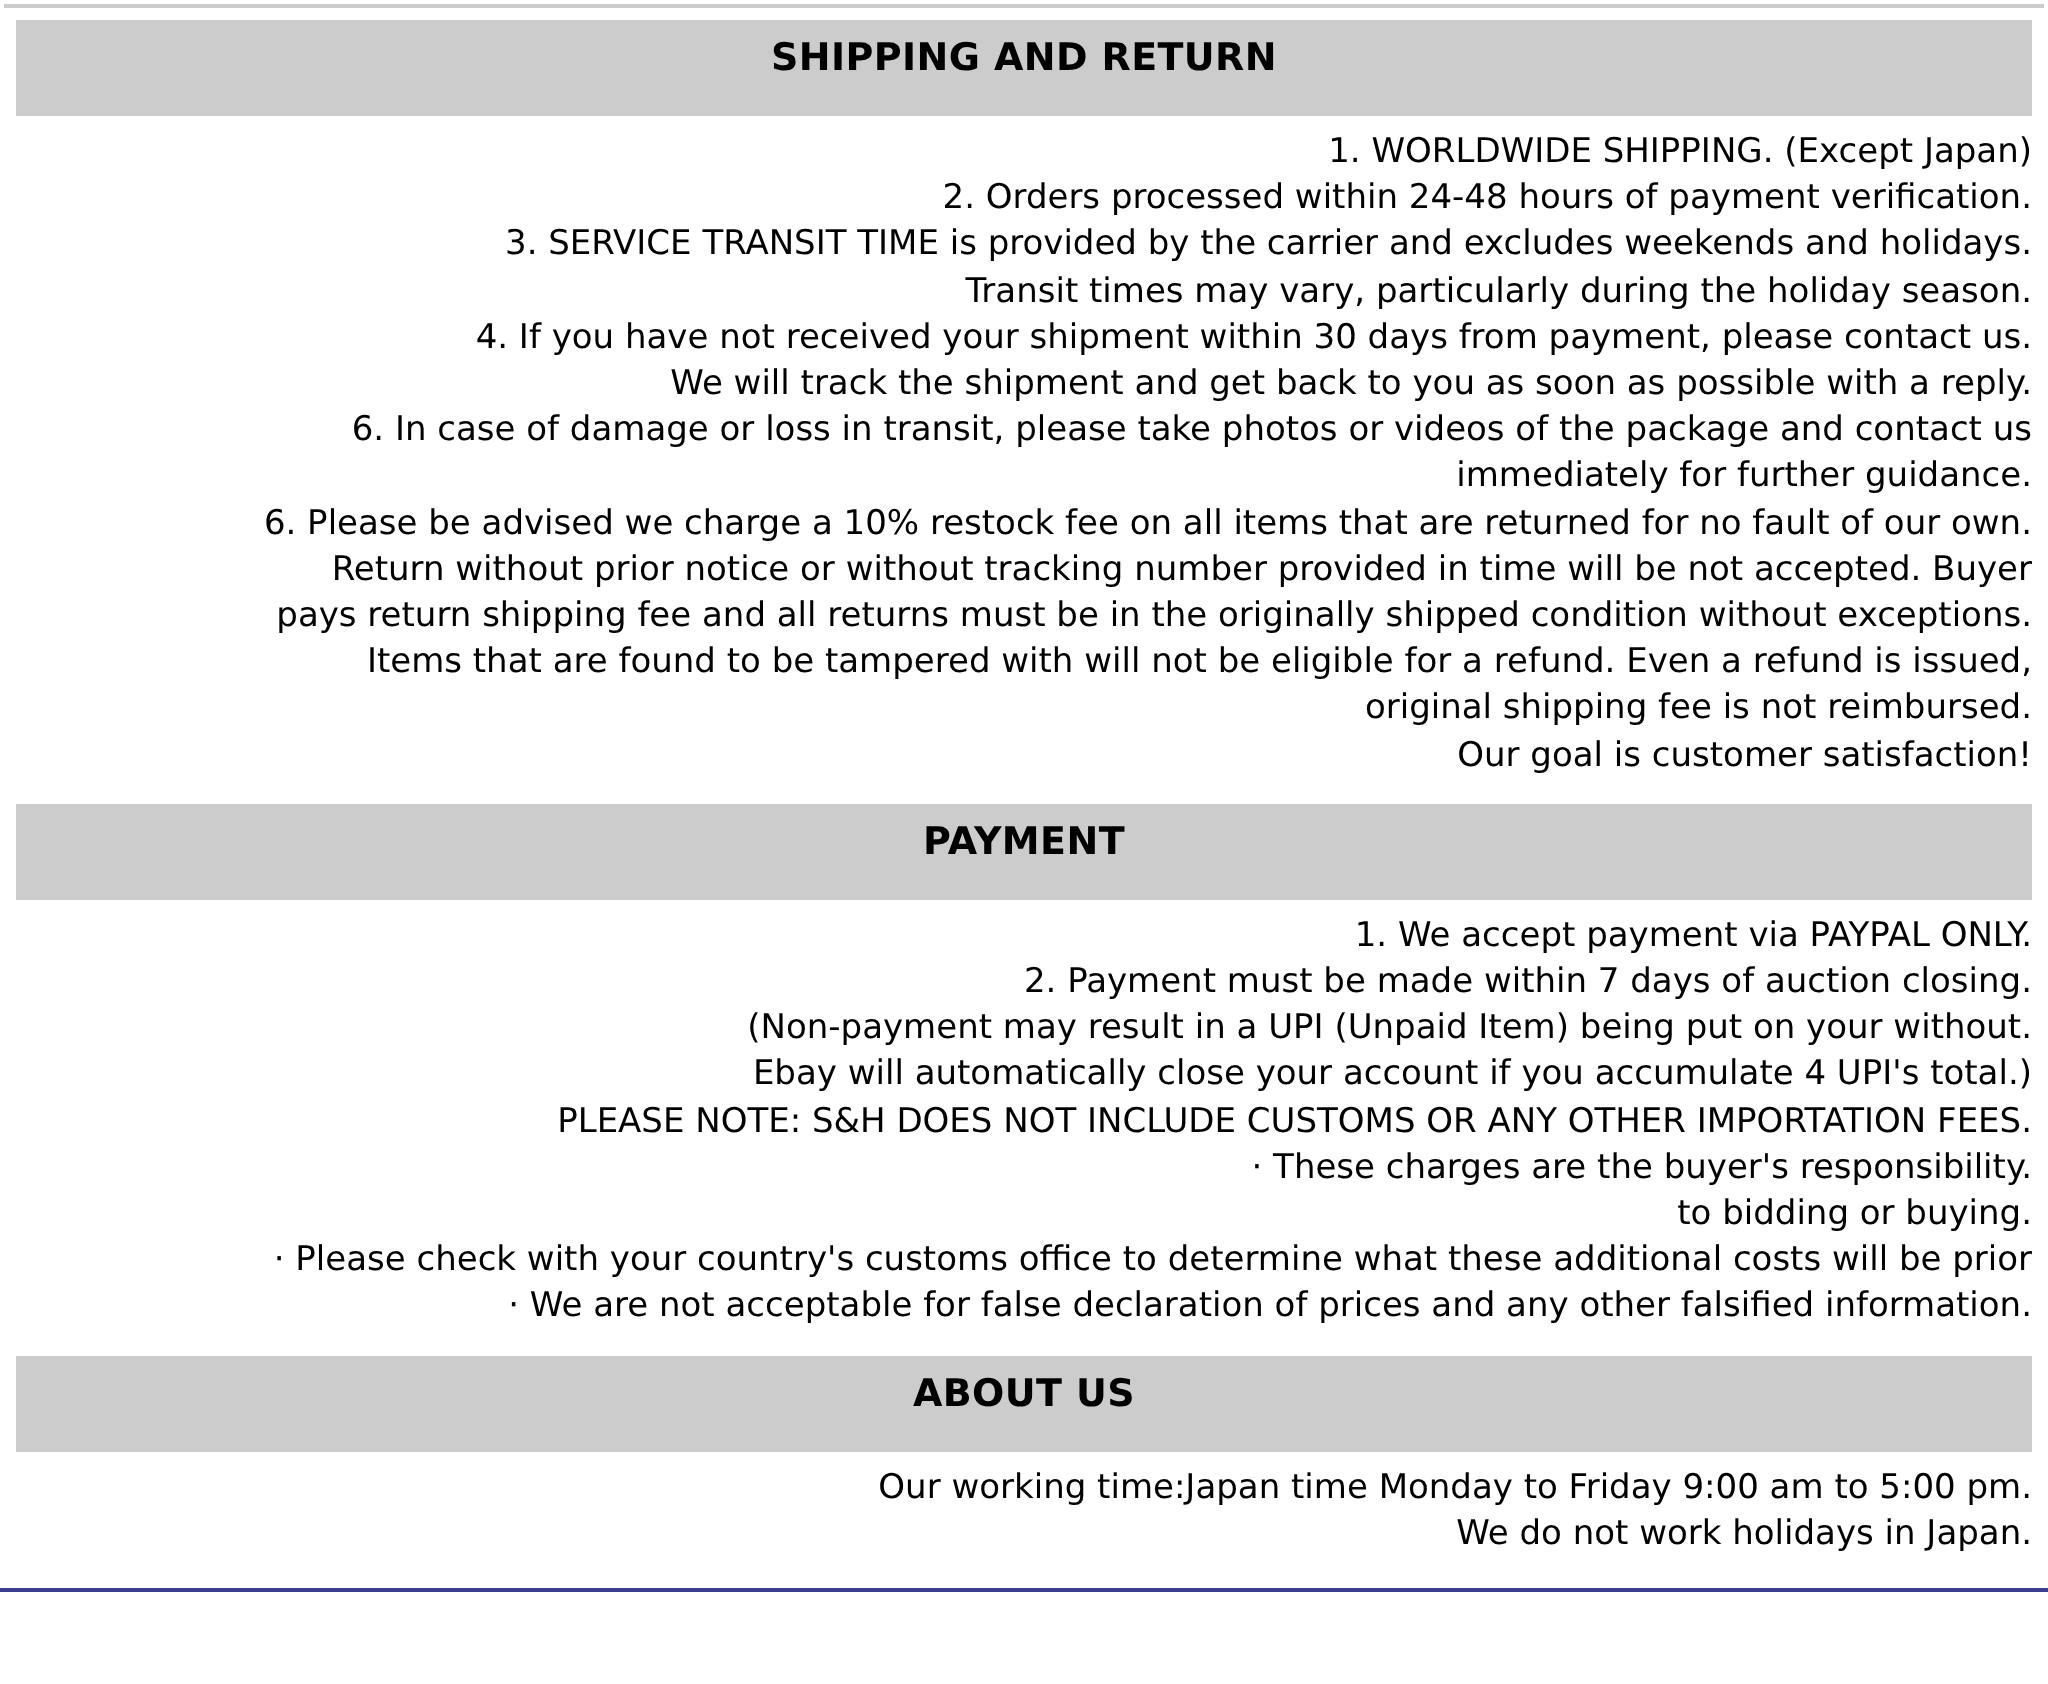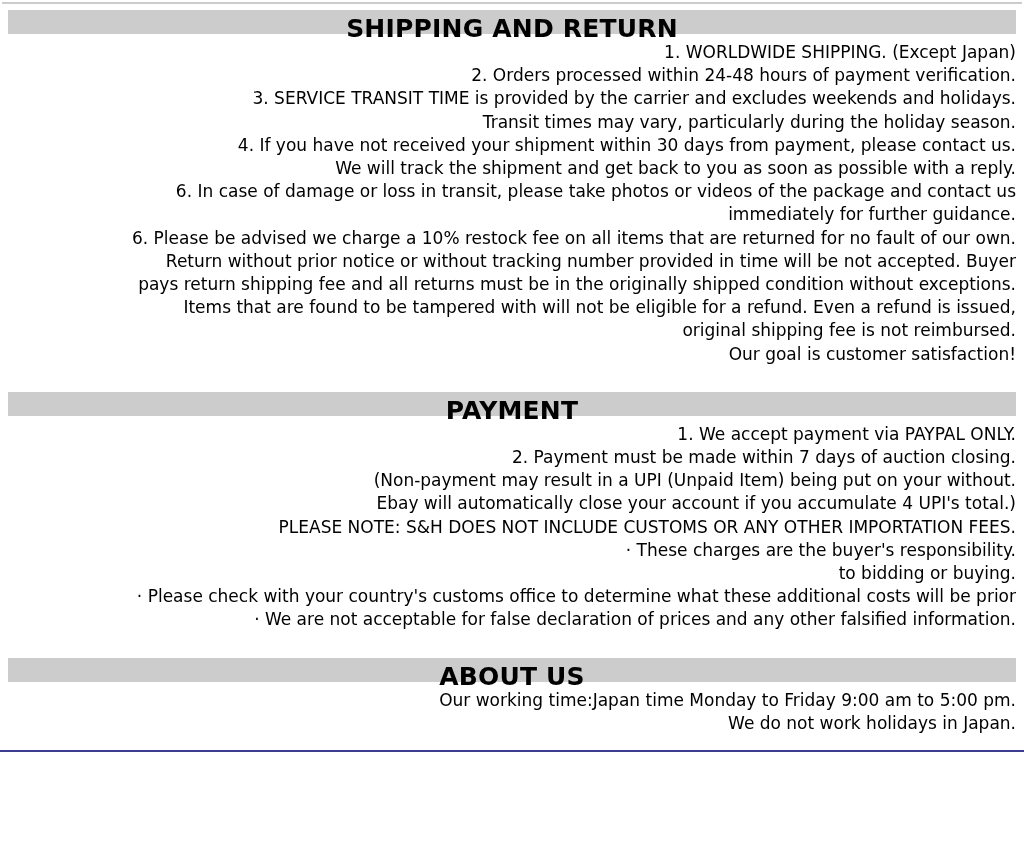--- a/index.html
+++ b/index.html
@@ -17,30 +17,30 @@
   .top-divider {
     height: 2px;
     background: #cccccc;
     margin: 2px 2px 6px 2px;
   }
   main {
     padding: 0 8px;
   }
   .section-header {
     background: #cccccc;
-    height: 24px;
+    height: 48px;
     line-height: 38px;
     text-align: center;
-    font-size: 25px;
+    font-size: 19px;
     font-weight: bold;
     margin: 0;
     letter-spacing: 0.2px;
   }
   .policy-section + .policy-section {
-    margin-top: 26px;
+    margin-top: 12px;
   }
   .section-body {
     margin: 7px 0 0 1px;
     font-size: 17px;
     line-height: 23.2px;
   }
   .section-body p {
     margin: 0;
     white-space: pre-wrap;
     text-align: right;

